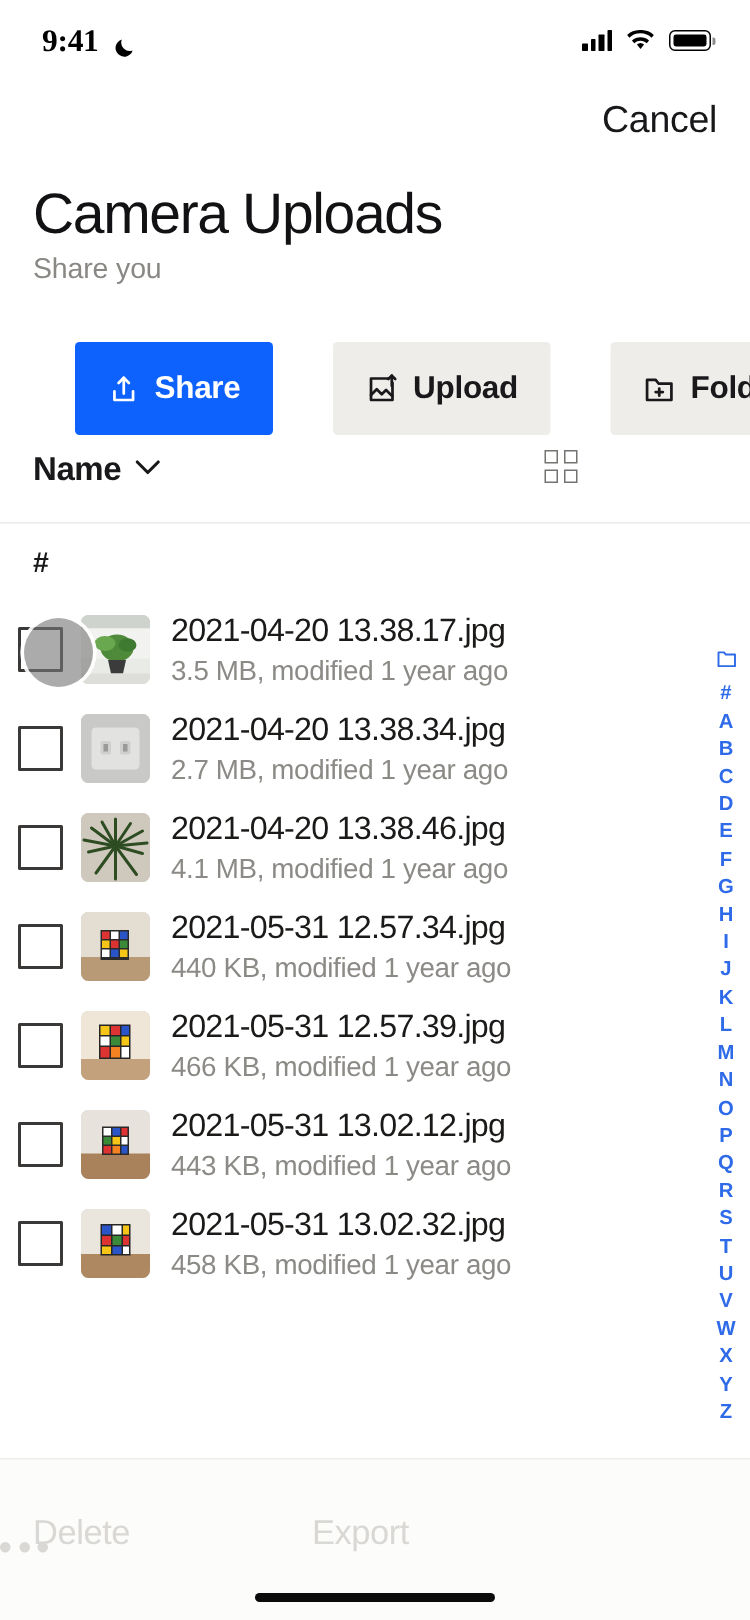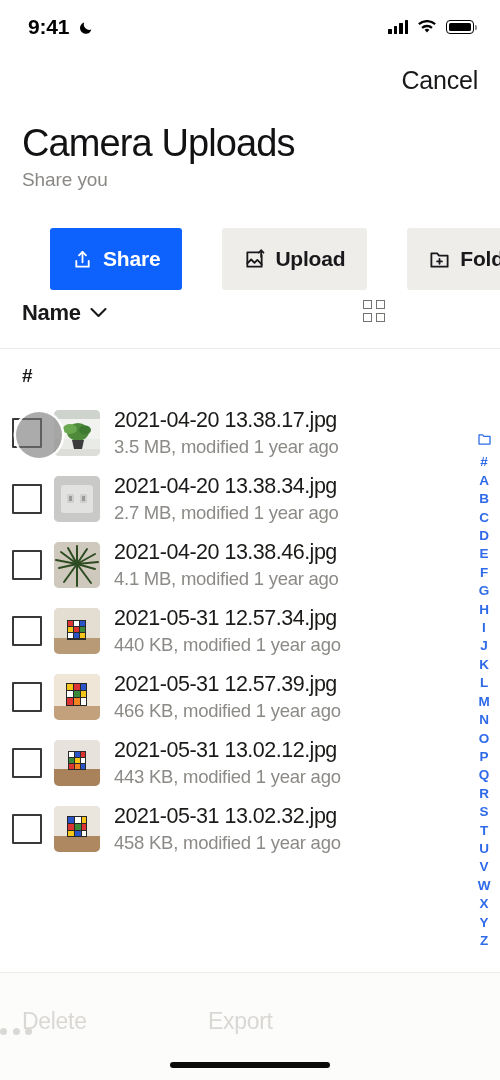--- a/index.html
+++ b/index.html
@@ -11,21 +11,21 @@
     -webkit-font-smoothing:antialiased;
   }
   .phone { position:relative; width:500px; height:1080px; background:#fff; }
 
   
   .statusbar {
     position:absolute; top:0; left:0; width:500px; height:54px;
     display:flex; align-items:center; justify-content:space-between;
     padding:0 26px 0 28px;
   }
-  .sb-left { display:flex; align-items:center; gap:9px; }
+  .sb-left { display:flex; align-items:flex-end; gap:9px;font-family:Liberation Serif, serif; }
   .sb-time { font-size:21px; font-weight:bold; color:#000; letter-spacing:-0.2px; }
   .moon-icon { width:17px; height:17px; position:relative; display:block; }
   .moon-icon svg { display:block; }
   .sb-right { display:flex; align-items:center; gap:9px; }
   .signal { display:flex; align-items:flex-end; gap:2px; height:14px; }
   .signal i { display:block; width:3.5px; background:#000; border-radius:0.5px; }
   .signal i:nth-child(1){height:5px;}
   .signal i:nth-child(2){height:8px;}
   .signal i:nth-child(3){height:11px;}
   .signal i:nth-child(4){height:14px;}

